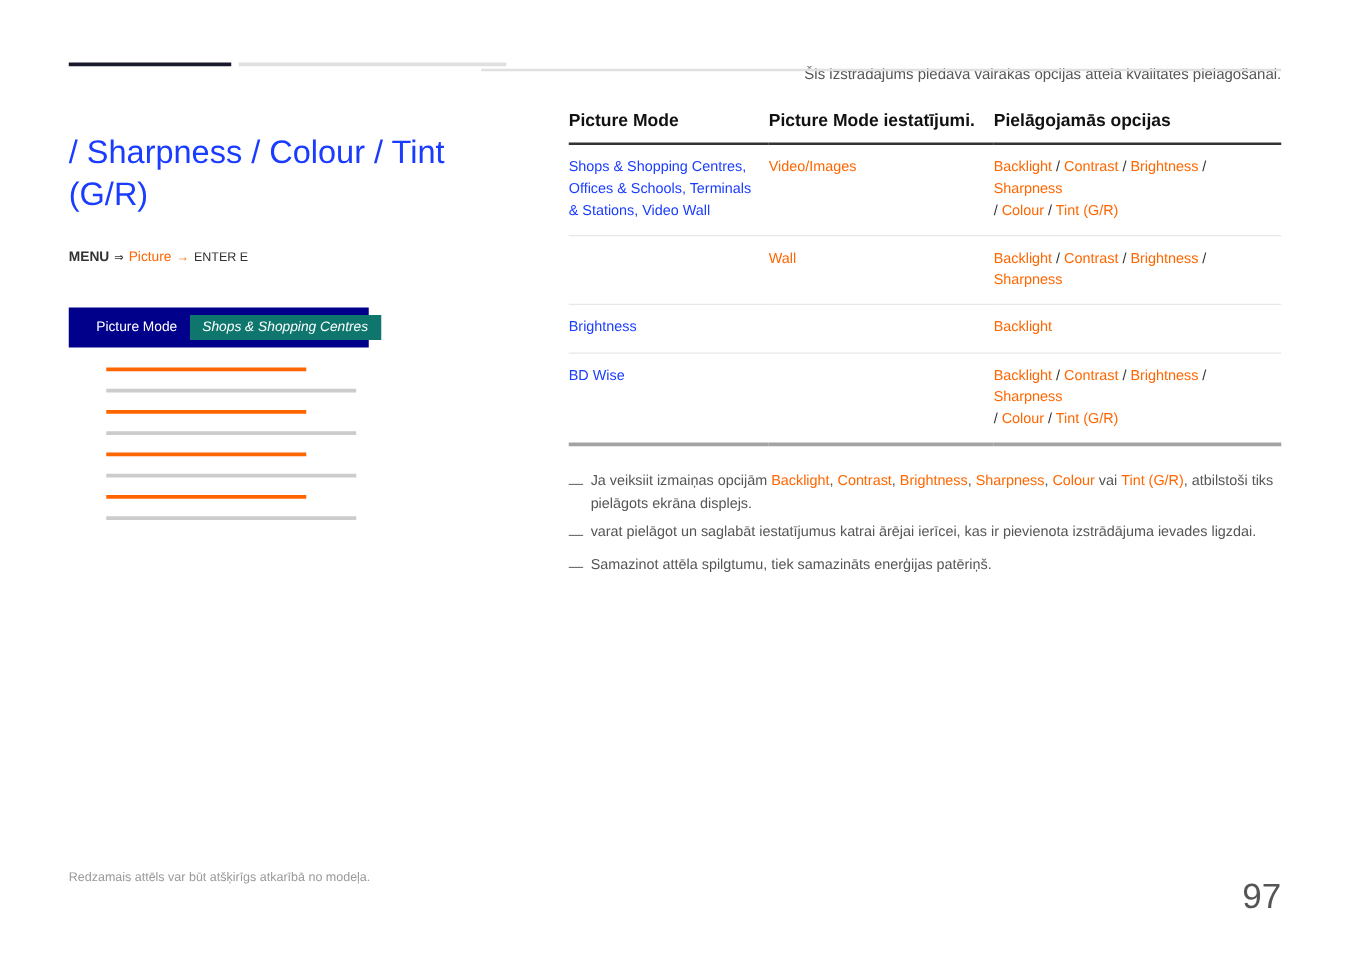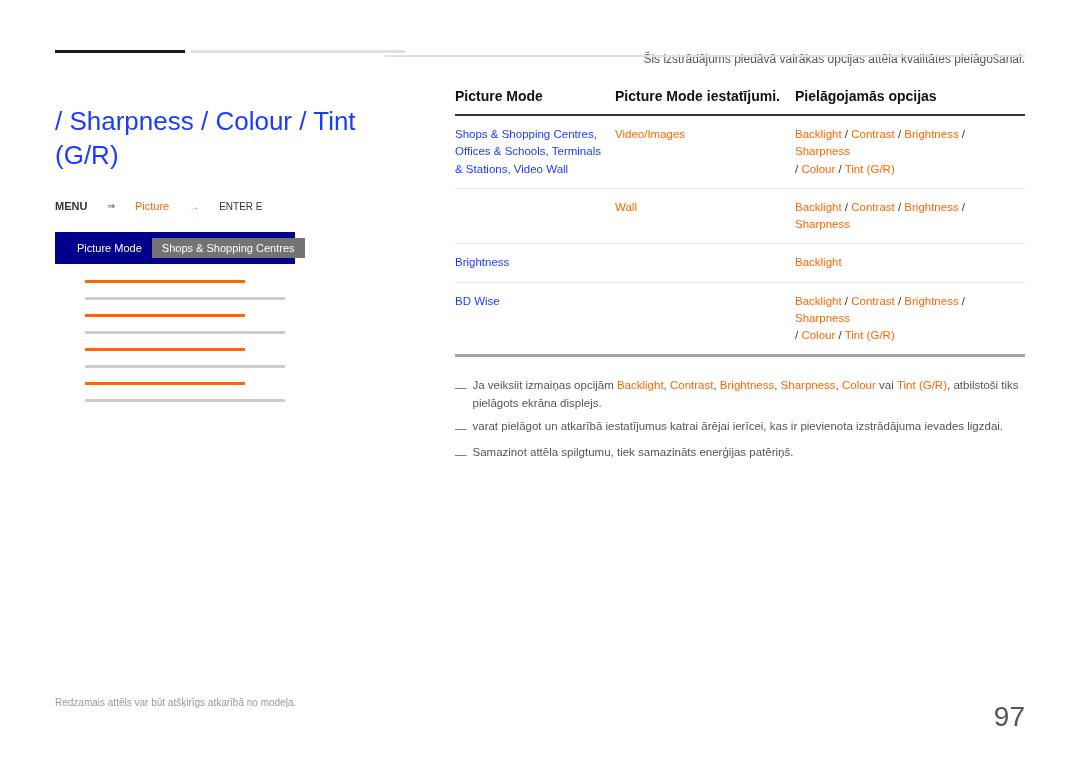--- a/index.html
+++ b/index.html
@@ -56,24 +56,24 @@
       font-size: 26px;
       font-weight: 300;
       line-height: 1.3;
       margin-bottom: 28px;
     }
 
     
     .menu-path {
       font-size: 11px;
       color: #333;
-      margin-bottom: 20px;
+      margin-bottom: 34px;
       display: flex;
       align-items: center;
-      gap: 20px;
+      gap: 4px;
     }
 
     .menu-label {
       color: #333;
       font-weight: 600;
     }
 
     .menu-arrow {
       color: #ff6600;
       font-size: 10px;
@@ -99,21 +99,22 @@
     }
 
     .pm-tab {
       font-size: 11px;
       color: #fff;
       padding: 4px 10px;
       white-space: nowrap;
     }
 
     .pm-tab.active {
-      background: #737373;
+      background: #0f766e;
+      font-style: italic;
     }
 
     
     .menu-items-mockup {
       padding-left: 30px;
     }
 
     .menu-item-line {
       width: 200px;
       height: 3px;
@@ -344,21 +345,21 @@
 
     <div class="notes-section">
       <div class="note-item">
         <span class="note-dash">―</span>
         <span class="note-text">
           Ja veiksiit izmaiņas opcijām <span class="note-highlight">Backlight</span>, <span class="note-highlight">Contrast</span>, <span class="note-highlight">Brightness</span>, <span class="note-highlight">Sharpness</span>, <span class="note-highlight">Colour</span> vai <span class="note-highlight">Tint (G/R)</span>, atbilstoši tiks pielāgots ekrāna displejs.
         </span>
       </div>
       <div class="note-item">
         <span class="note-dash">―</span>
-        <span class="note-text">varat pielāgot un atkarībā iestatījumus katrai ārējai ierīcei, kas ir pievienota izstrādājuma ievades ligzdai.</span>
+        <span class="note-text">varat pielāgot un saglabāt iestatījumus katrai ārējai ierīcei, kas ir pievienota izstrādājuma ievades ligzdai.</span>
       </div>
       <div class="note-item">
         <span class="note-dash">―</span>
         <span class="note-text">Samazinot attēla spilgtumu, tiek samazināts enerģijas patēriņš.</span>
       </div>
     </div>
   </div>
 </div>
 
 <div class="bottom-note">

